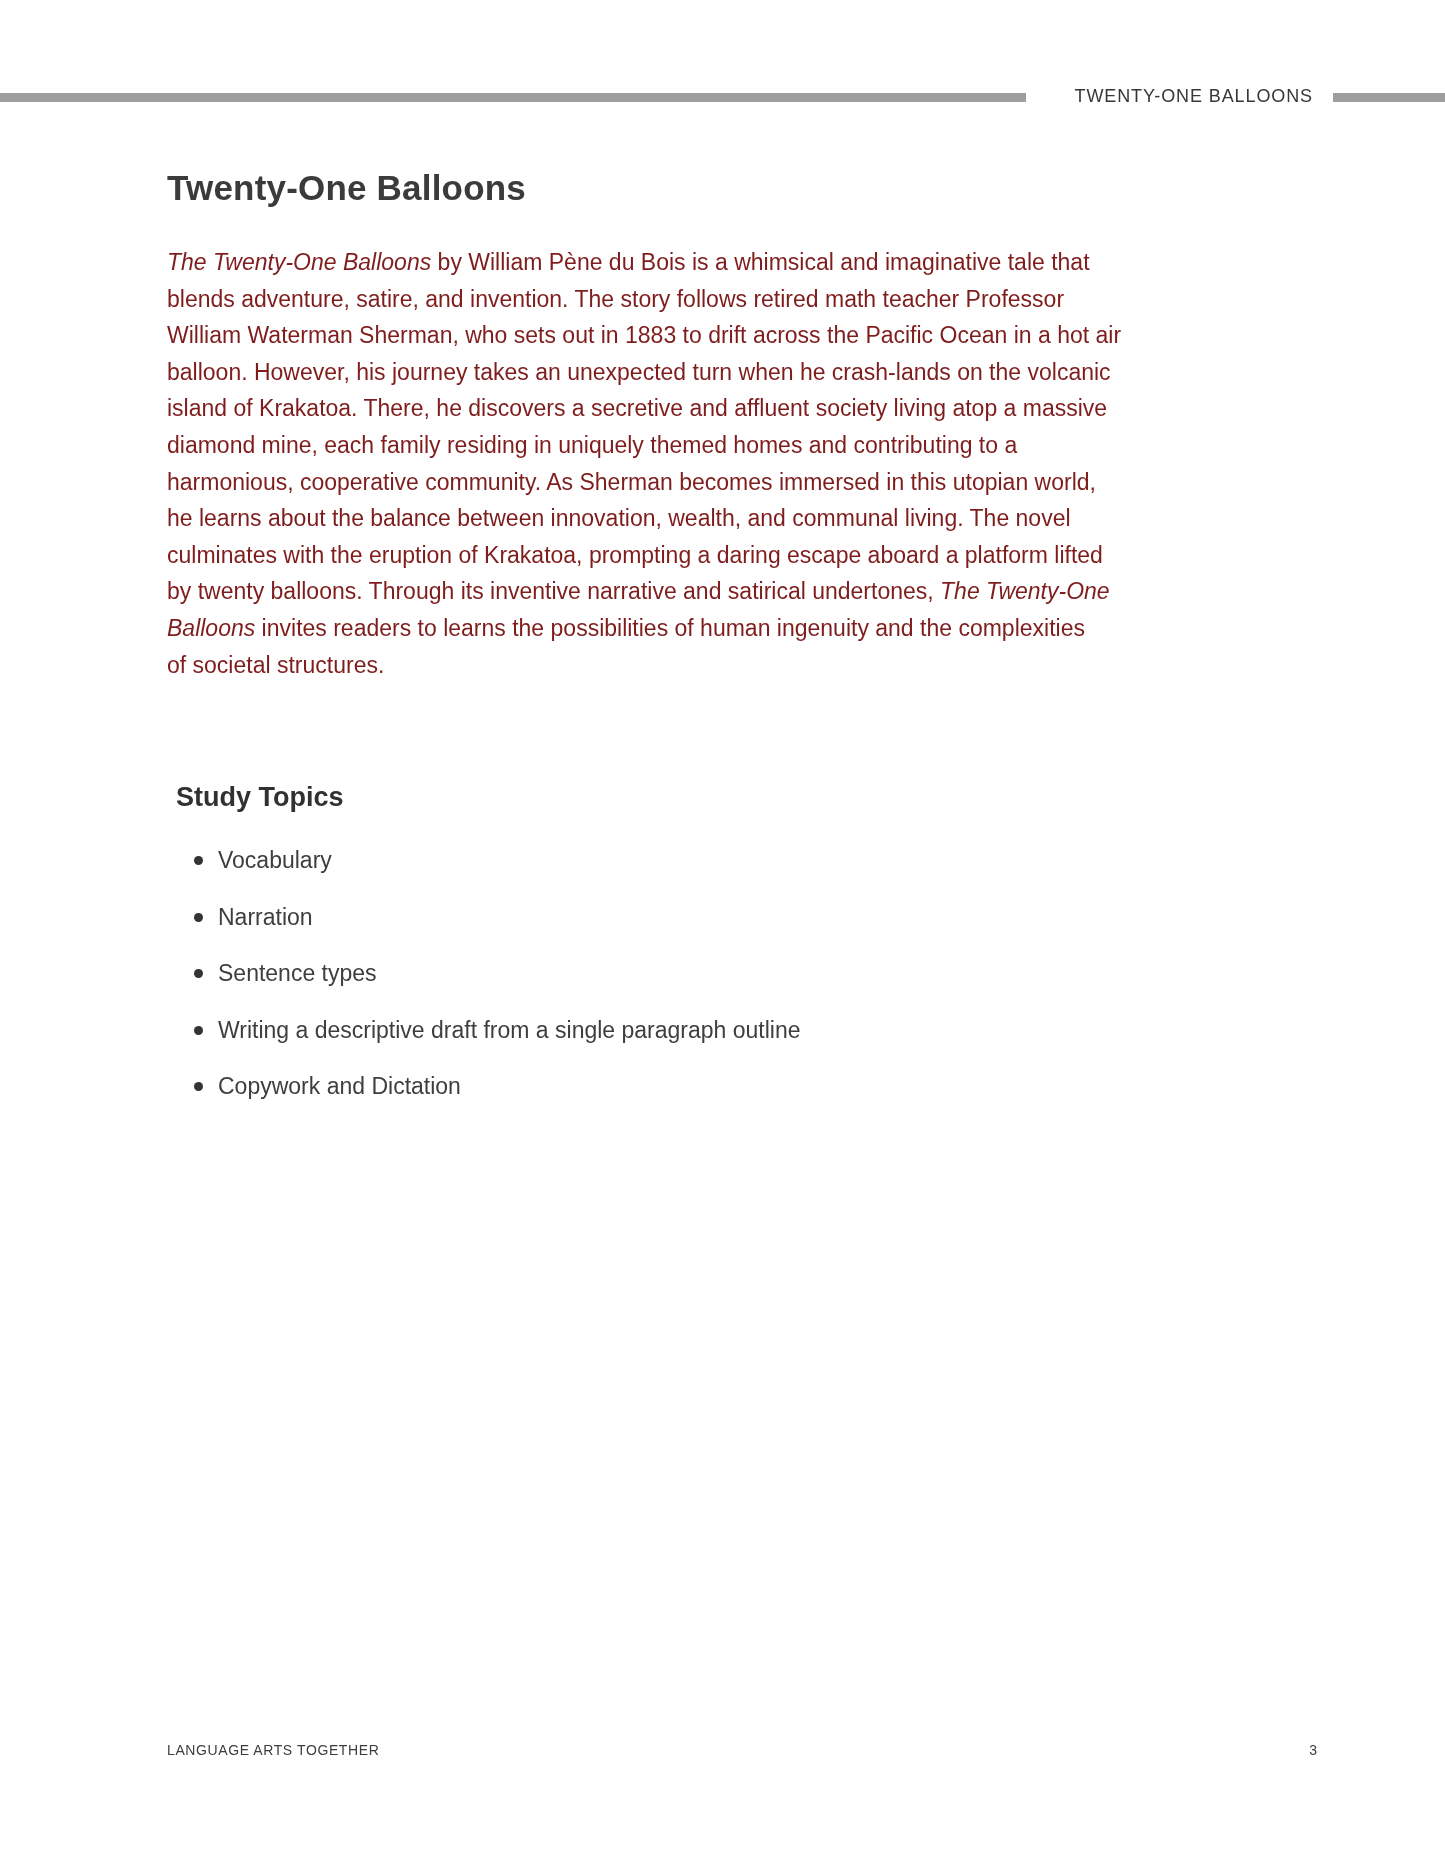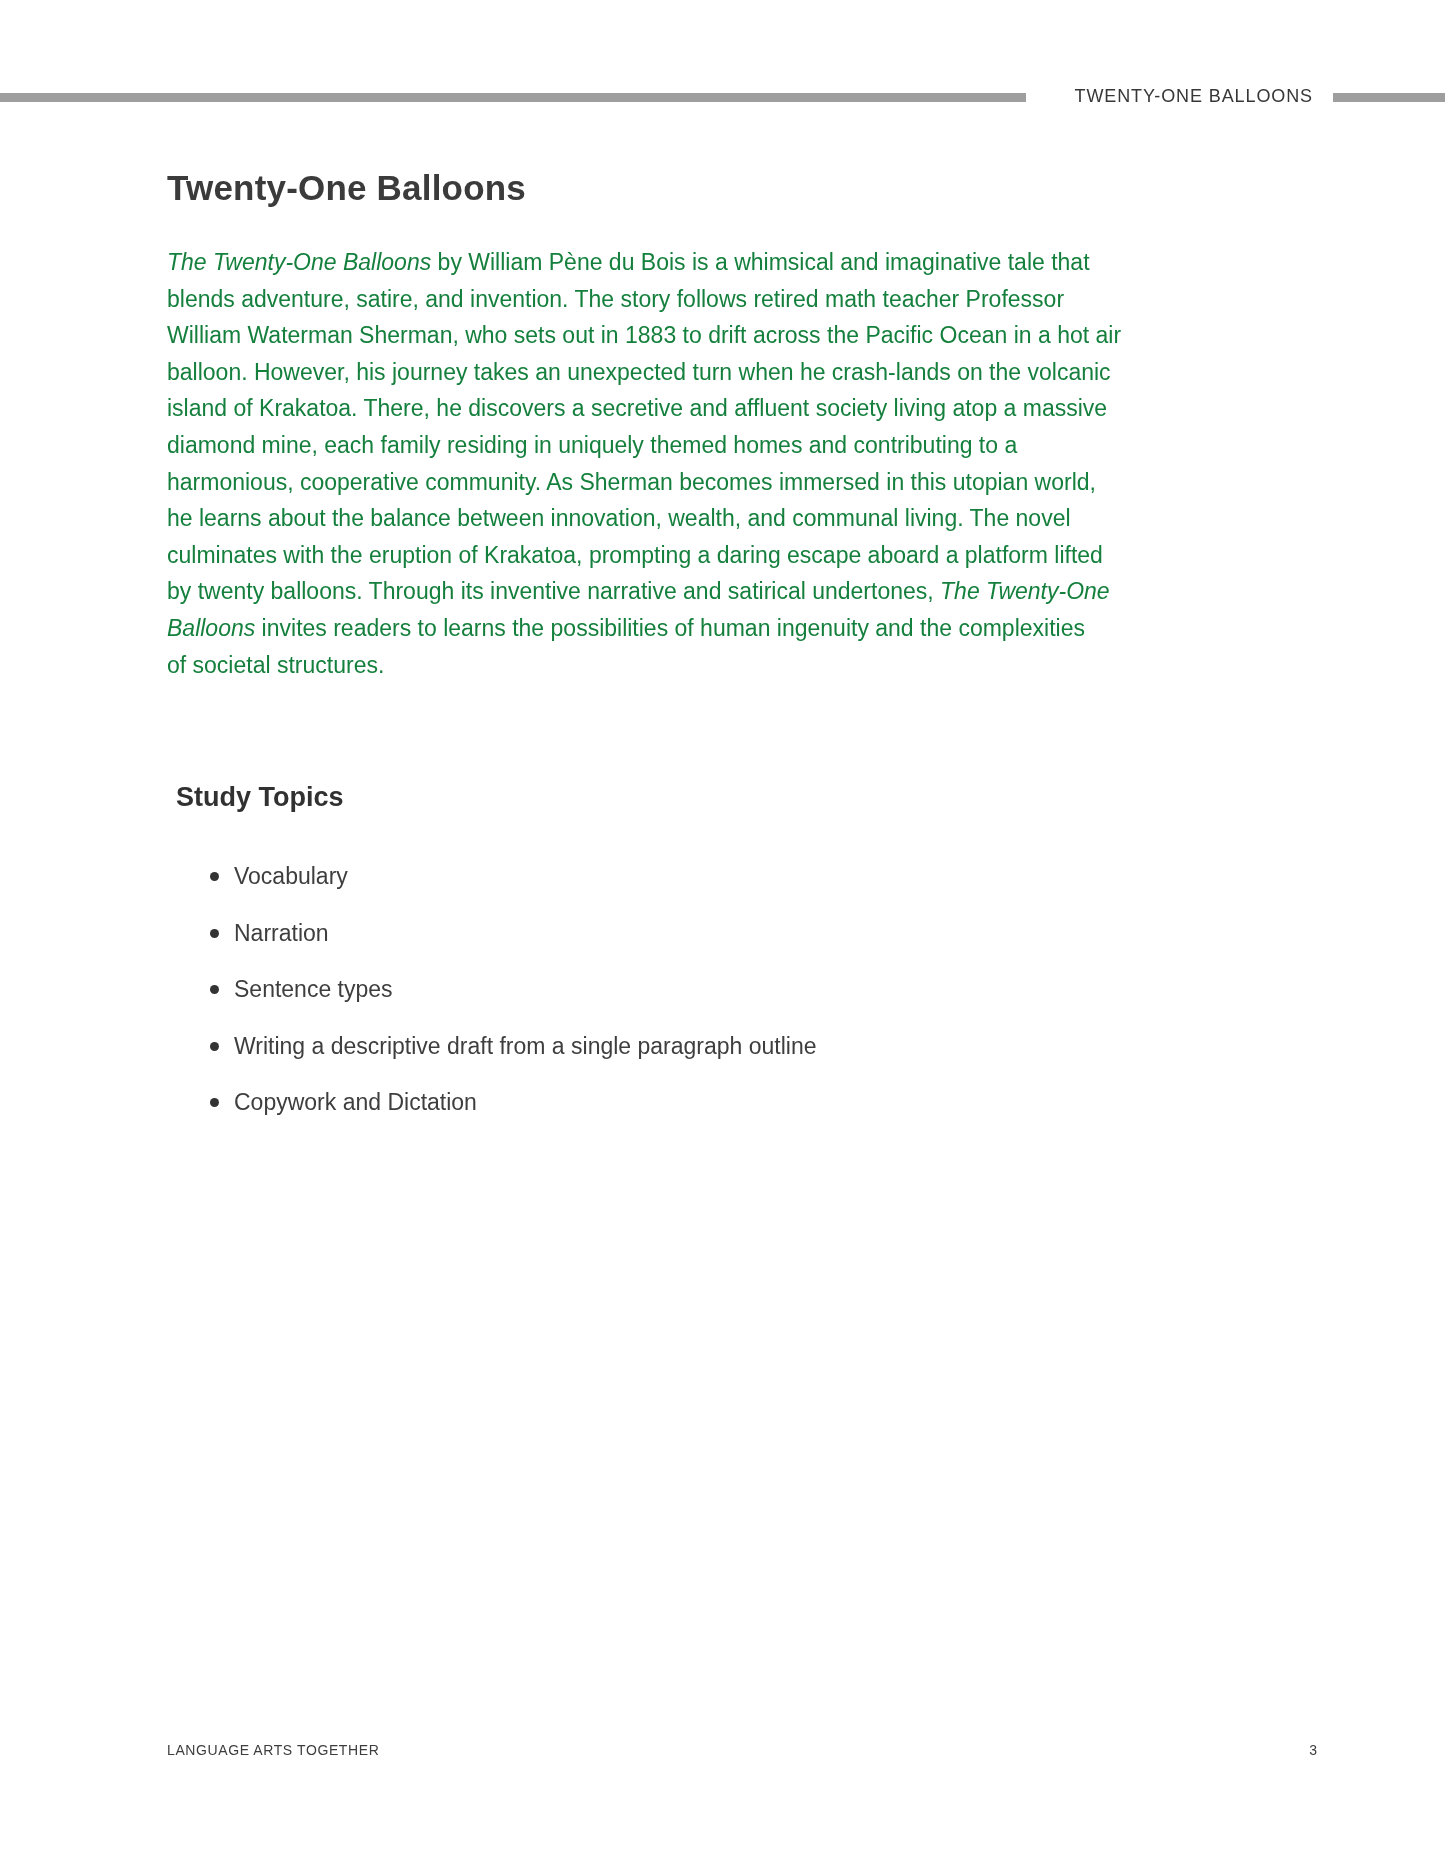--- a/index.html
+++ b/index.html
@@ -50,42 +50,42 @@
     color: #3b3b3b;
     letter-spacing: 0.2px;
     white-space: nowrap;
   }
   .paragraph {
     position: absolute;
     left: 167px;
     top: 244px;
     font-size: 23px;
     line-height: 36.6px;
-    color: #15803d;
+    color: #7f1d1d;
   }
   .p-line { white-space: nowrap; }
   .p-line em { font-style: italic; }
 
   .section-heading {
     position: absolute;
     left: 167px;
     top: 772px;
     margin: 9px;
     font-size: 27px;
     line-height: 32px;
     font-weight: bold;
     color: #313131;
     white-space: nowrap;
   }
 
   .topics-list {
     position: absolute;
     left: 167px;
     top: 842px;
-    margin: 16px;
+    margin: 0;
     padding: 0;
     list-style: none;
     font-size: 23px;
     color: #3e3e3e;
   }
   .topic-item {
     position: relative;
     padding-left: 51px;
     line-height: 36px;
     margin-bottom: 20.5px;

